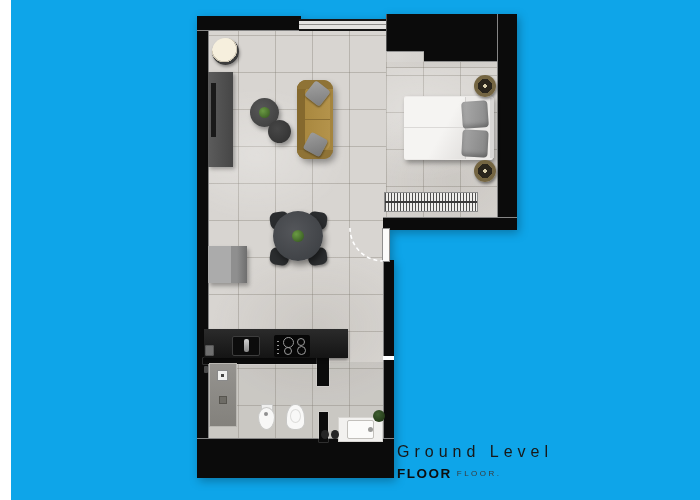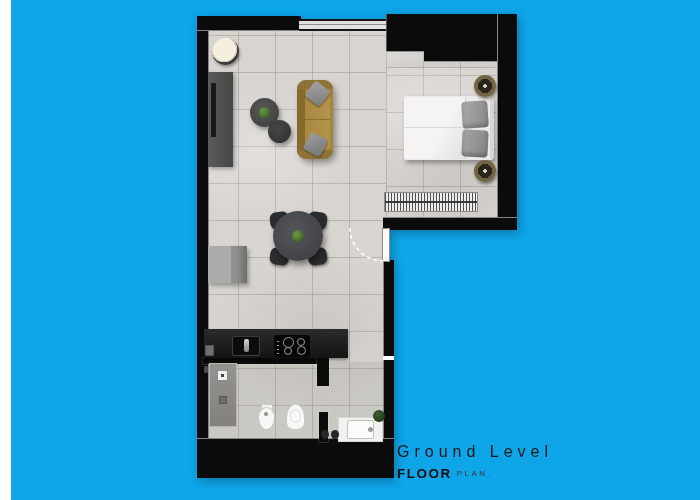--- a/index.html
+++ b/index.html
@@ -245,16 +245,16 @@
     <div class="abs" id="basin"></div>
     <div class="abs" id="basin-tap"></div>
     <div class="abs" id="vanity-plant"></div>
     <div class="abs slipper" id="slipper-1"></div>
     <div class="abs slipper" id="slipper-2"></div>
   </div>
 
   <div class="abs" id="title">
     <div class="t1">Ground Level</div>
     <div class="t2">
-      <span class="bold">FLOOR</span><span class="rest">PLAN.</span>
+      <span class="bold">FLOOR</span><span class="rest">FLOOR.</span>
     </div>
   </div>
 </div>
 
 </body></html>

